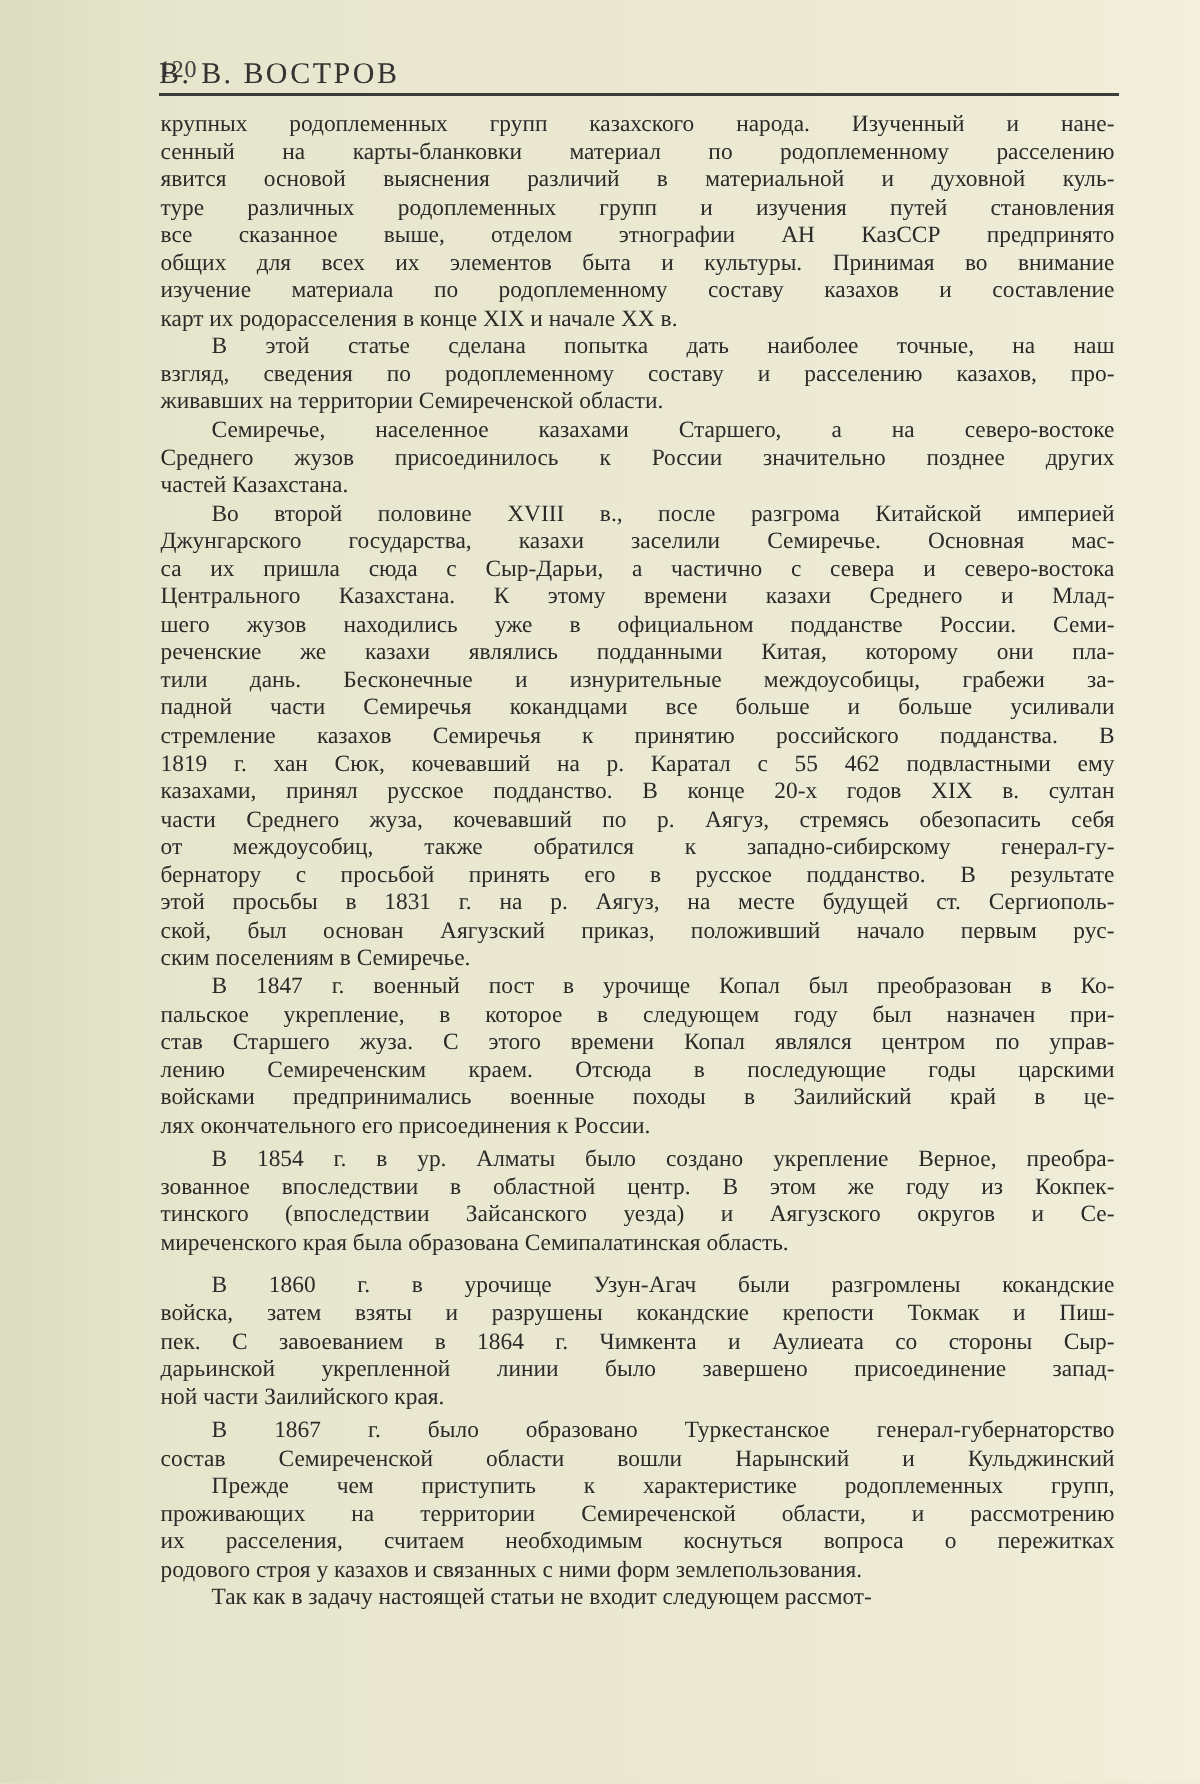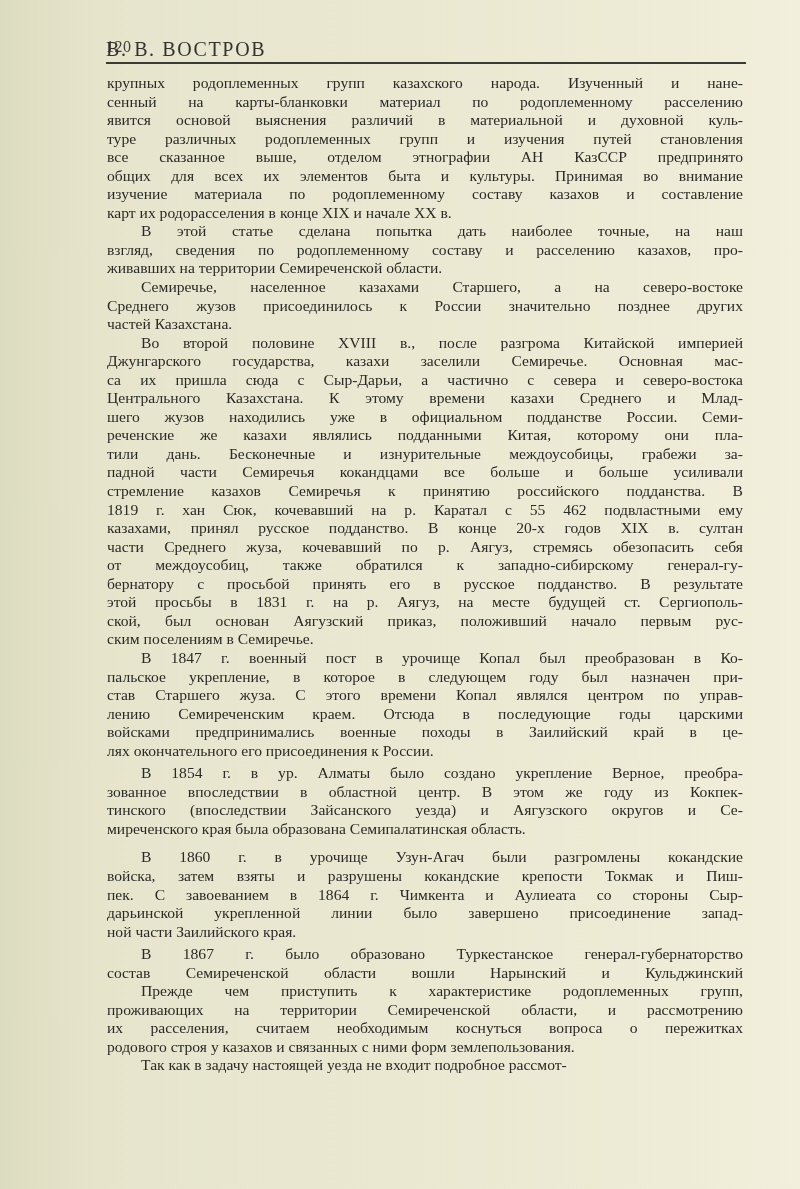--- a/index.html
+++ b/index.html
@@ -117,16 +117,16 @@
         <span class="line indent">В 1867 г. было образовано Туркестанское генерал-губернаторство</span>
         <span class="line">состав Семиреченской области вошли Нарынский и Кульджинский</span>
       </div>
       <div>
         <span class="line indent">Прежде чем приступить к характеристике родоплеменных групп,</span>
         <span class="line">проживающих на территории Семиреченской области, и рассмотрению</span>
         <span class="line">их расселения, считаем необходимым коснуться вопроса о пережитках</span>
         <span class="line last">родового строя у казахов и связанных с ними форм землепользования.</span>
       </div>
       <div>
-        <span class="line indent last">Так как в задачу настоящей уезда не входит подробное рассмот-</span>
+        <span class="line indent last">Так как в задачу настоящей статьи не входит следующем рассмот-</span>
       </div>
     </div>
 </div>
 
 </body></html>

